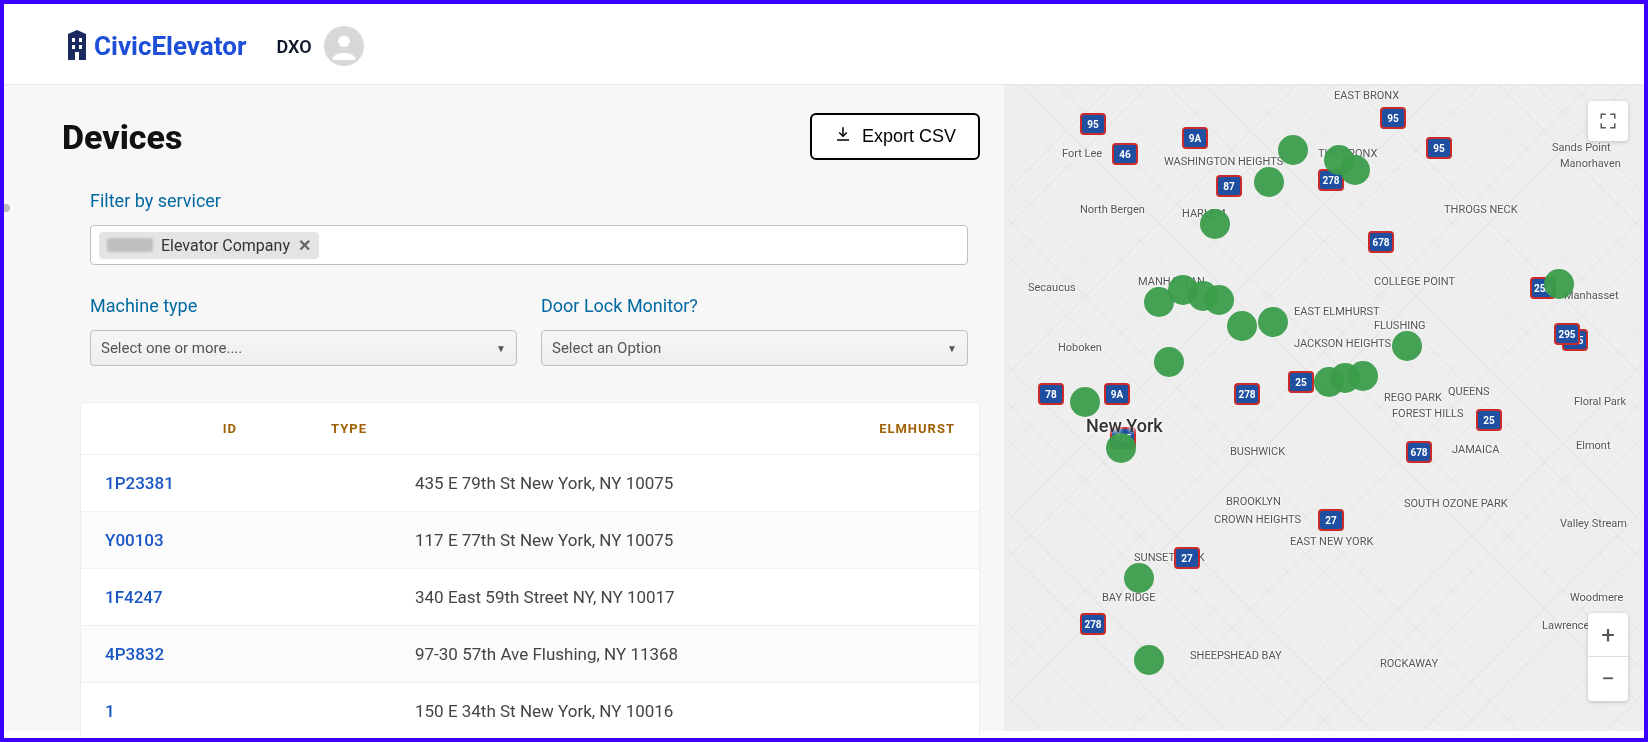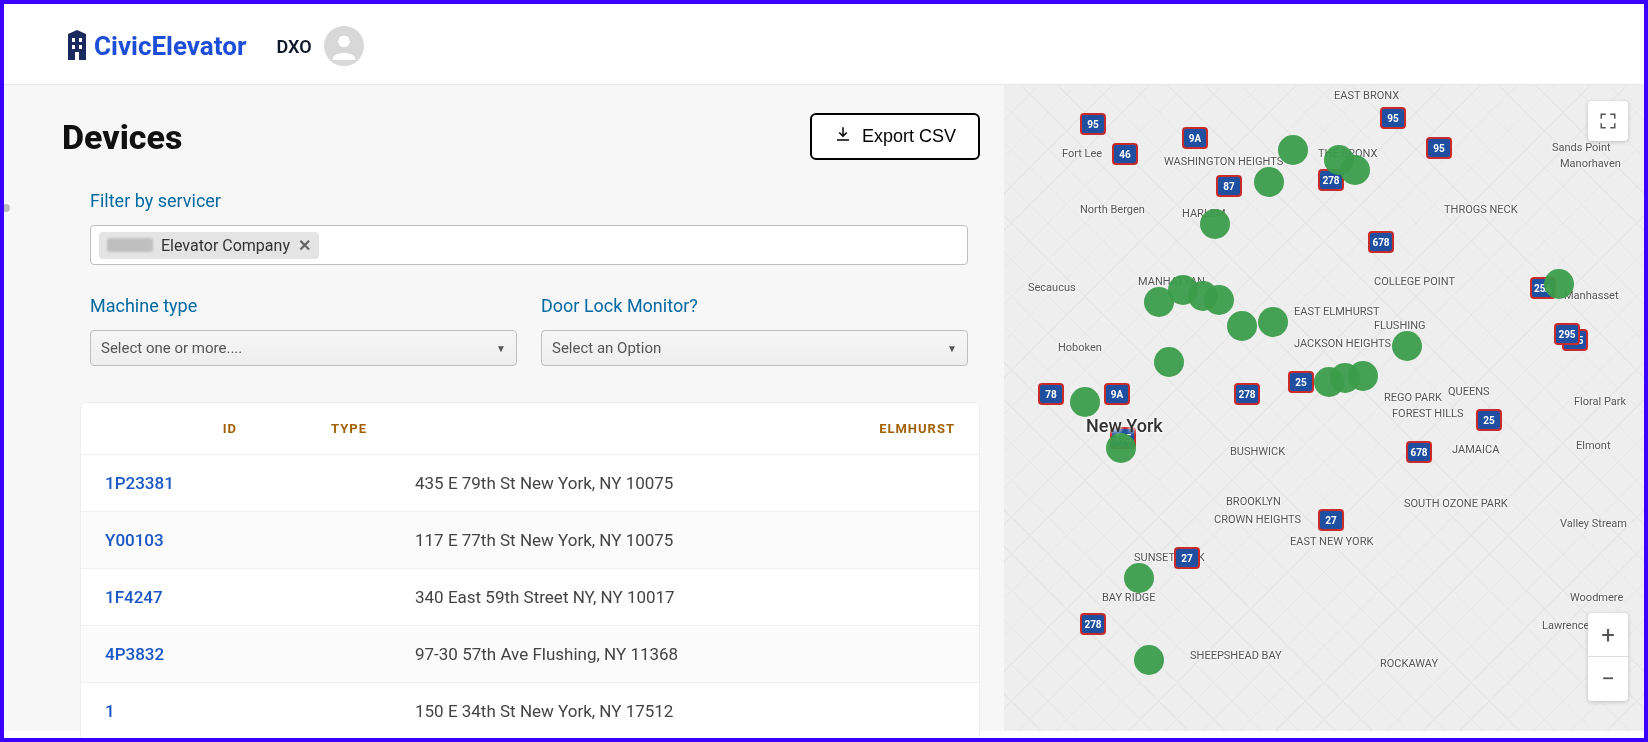--- a/index.html
+++ b/index.html
@@ -389,21 +389,21 @@
                 <td>340 East 59th Street NY, NY 10017</td>
               </tr>
               <tr>
                 <td class="id-cell">4P3832</td>
                 <td></td>
                 <td>97-30 57th Ave Flushing, NY 11368</td>
               </tr>
               <tr>
                 <td class="id-cell">1</td>
                 <td></td>
-                <td>150 E 34th St New York, NY 17512</td>
+                <td>150 E 34th St New York, NY 10016</td>
               </tr>
             </tbody>
         </table>
       </div>
     </div>
 
     <div class="right">
       <div class="map-bg"></div>
       <div id="map-places">
           <div class="map-place" style="left: 330px; top: 4px;">EAST BRONX</div>

